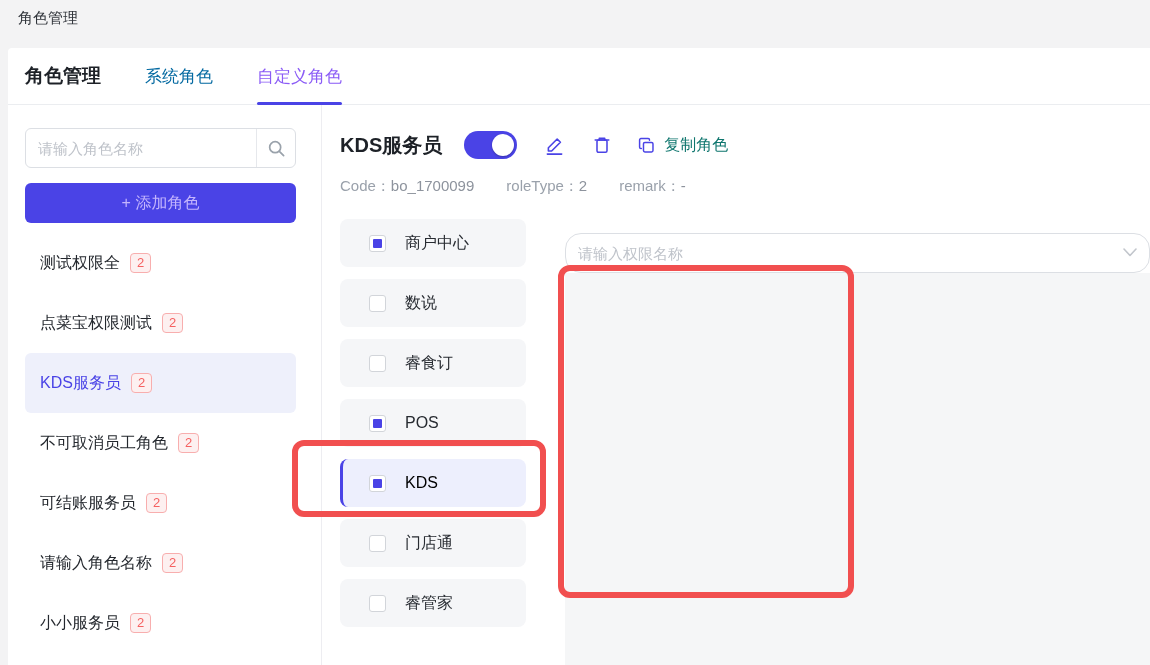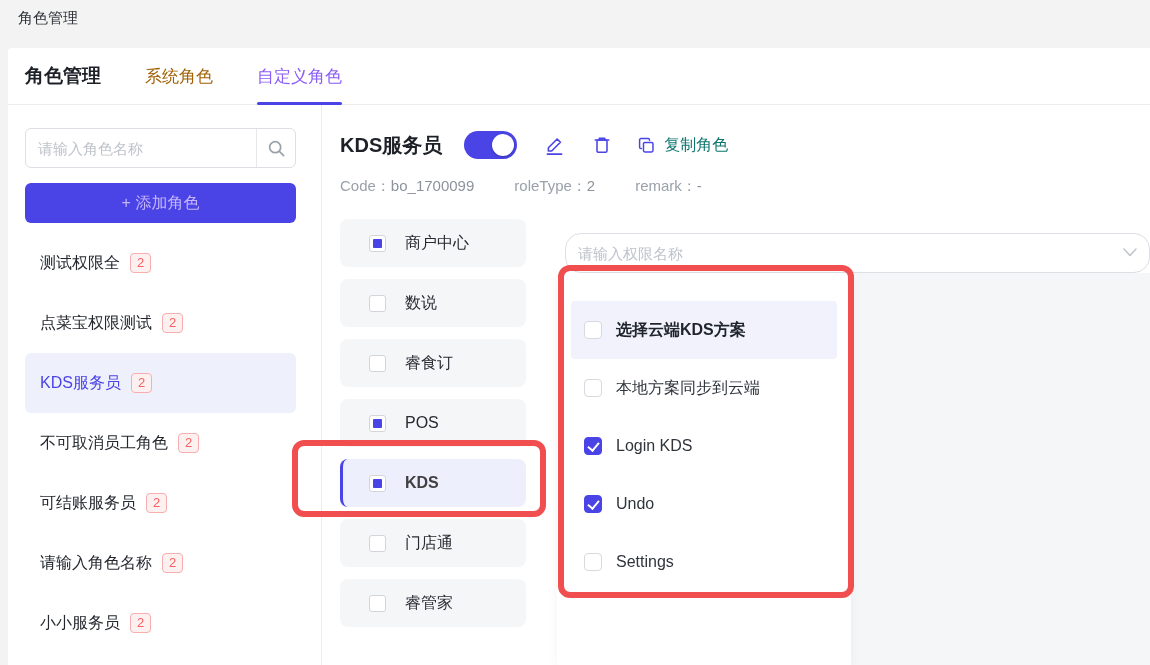--- a/index.html
+++ b/index.html
@@ -7,21 +7,21 @@
     font-family:"Liberation Sans","DejaVu Sans",sans-serif; background:#f3f3f4; color:#2b2f36; }
 
   .topbar { position:absolute; left:0; top:0; width:1150px; height:48px; background:#f3f3f4; }
   .topbar .crumb { position:absolute; left:18px; top:9px; font-size:15px; color:#30343a; }
 
   .panel { position:absolute; left:8px; top:48px; right:0; bottom:0; background:#fff; border-radius:4px 0 0 0; }
 
   
   .tabsrow { height:57px; display:flex; align-items:stretch; padding-left:17px; border-bottom:1px solid #ebedf0; }
   .tabsrow .heading { font-size:19px; font-weight:bold; color:#1d2127; align-self:center; margin-right:44px; }
-  .tab { position:relative; display:flex; align-items:center; font-size:17px; color:#a16207; margin-right:44px; cursor:pointer; }
+  .tab { position:relative; display:flex; align-items:center; font-size:17px; color:#0369a1; margin-right:44px; cursor:pointer; }
   .tab.active { color:#8b5cf6; }
   .tab.active::after { content:''; position:absolute; left:0; right:0; bottom:-1px; height:3px; border-radius:2px; background:#4a43e6; }
 
   .content { position:absolute; top:57px; left:0; right:0; bottom:0; display:flex; }
 
   
   .sidebar { width:314px; flex:none; border-right:1px solid #ededf1; padding:23px 25px 0 17px; }
   .searchbox { display:flex; height:40px; border:1px solid #dcdfe4; border-radius:6px; background:#fff; overflow:hidden; }
   .searchbox input { flex:1; border:0; outline:none; padding:0 12px; font-size:15px; color:#0f172a; font-family:inherit; background:transparent; }
   .searchbox input::placeholder { color:#bfc3ca; }
@@ -37,29 +37,29 @@
 
   
   .main { flex:1; position:relative; background:#fff; }
   .hdr { position:absolute; left:18px; top:20px; height:40px; display:flex; align-items:center; }
   .hdr .title { font-size:20px; font-weight:bold; color:#1d2127; }
   .toggle { margin-left:22px; width:53px; height:28px; border-radius:14px; background:#c9ccd4; position:relative; cursor:pointer; flex:none; }
   .toggle.on { background:#4a43e6; }
   .toggle .knob { position:absolute; top:3px; right:3px; width:22px; height:22px; border-radius:50%; background:#fff; box-shadow:0 1px 2px rgba(0,0,0,.25); }
   .iconbtn { margin-left:26px; width:22px; height:22px; display:flex; align-items:center; justify-content:center; cursor:pointer; flex:none; }
   .copybtn { margin-left:24px; display:flex; align-items:center; gap:8px; cursor:pointer; color:#0f766e; font-size:16px; }
-  .meta { position:absolute; left:18px; top:72px; display:flex; gap:40px; font-size:15px; color:#9aa1ab; }
+  .meta { position:absolute; left:18px; top:72px; display:flex; gap:32px; font-size:15px; color:#9aa1ab; }
   .meta b { font-weight:normal; color:#8d939d; }
 
   .modules { position:absolute; left:18px; top:114px; width:186px; }
   .mcard { height:48px; margin-bottom:12px; border-radius:8px; background:#f5f6f8; display:flex; align-items:center;
     padding-left:29px; gap:19px; cursor:pointer; }
   .mcard .mlabel { font-size:16px; color:#272b31; }
   .mcard.sel { background:#edeffd; border-left:3px solid #4a43e6; padding-left:26px; }
-  .mcard.sel .mlabel { color:#404040; font-weight:bold; }
+  .mcard.sel .mlabel { color:#000000; font-weight:normal; }
   .mcheck { width:17px; height:17px; border:1px solid #d2d5da; border-radius:3px; background:#fff; position:relative; flex:none; }
   .mcheck.indeterminate::after { content:''; position:absolute; left:3px; top:3px; width:9px; height:9px; background:#4a43e6; border-radius:1px; }
 
   .perm { position:absolute; left:243px; top:128px; right:0; bottom:0; }
   .perminput { position:relative; height:40px; border:1px solid #dcdfe4; border-radius:16px; background:#fff; }
   .perminput input { width:100%; height:100%; border:0; outline:none; padding:0 36px 0 12px; font-size:15px; font-family:inherit; background:transparent; color:#303338; }
   .perminput input::placeholder { color:#bfc3ca; }
   .perminput .chev { position:absolute; right:12px; top:14px; }
   .permbody { position:absolute; top:40px; left:0; right:0; bottom:0; background:#f5f6f7; }
   .dropdown { position:absolute; top:40px; left:-8px; width:294px; bottom:0; background:#fff;
@@ -219,42 +219,20 @@
       <div class="perm">
         <div class="perminput">
           <input type="text" placeholder="请输入权限名称" style="">
           <span class="chev">
             <svg width="14" height="9" viewBox="0 0 14 9" fill="none" stroke="#c2c6cc" stroke-width="1.6" stroke-linecap="round" stroke-linejoin="round">
               <polyline points="1,1 7,7.5 13,1"></polyline>
             </svg>
           </span>
         </div>
         <div class="permbody"></div>
-        <div class="dropdown">
-          <div class="prow hl">
-            <span class="pcheck unchecked"></span>
-            <span class="plabel">选择云端KDS方案</span>
-          </div>
-          <div class="prow">
-            <span class="pcheck unchecked"></span>
-            <span class="plabel">本地方案同步到云端</span>
-          </div>
-          <div class="prow">
-            <span class="pcheck checked"></span>
-            <span class="plabel">Login KDS</span>
-          </div>
-          <div class="prow">
-            <span class="pcheck checked"></span>
-            <span class="plabel">Undo</span>
-          </div>
-          <div class="prow">
-            <span class="pcheck unchecked"></span>
-            <span class="plabel">Settings</span>
-          </div>
-        </div>
       </div>
 
     </div>
   </div>
 </div>
 
 <div class="anno anno1"></div>
 <div class="anno anno2"></div>
 
 </body></html>

